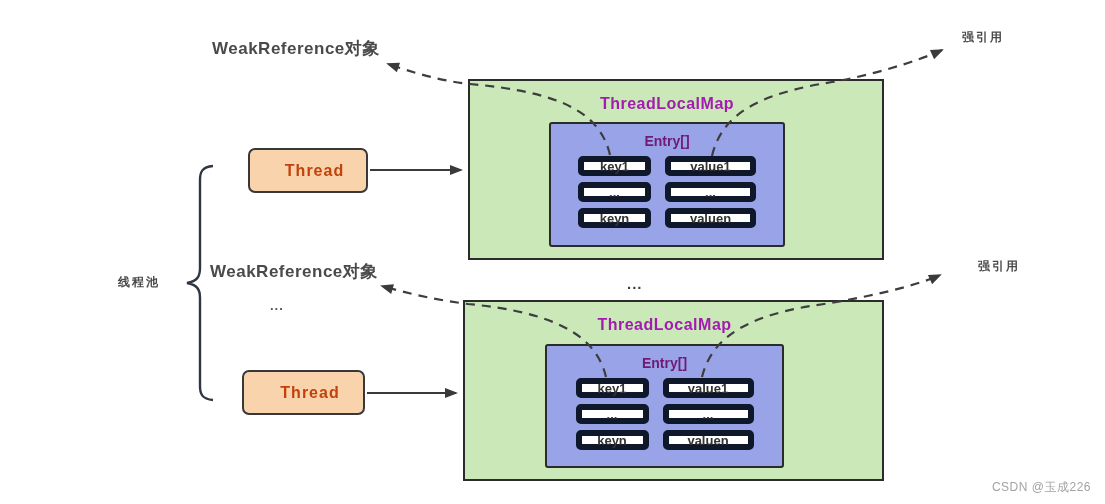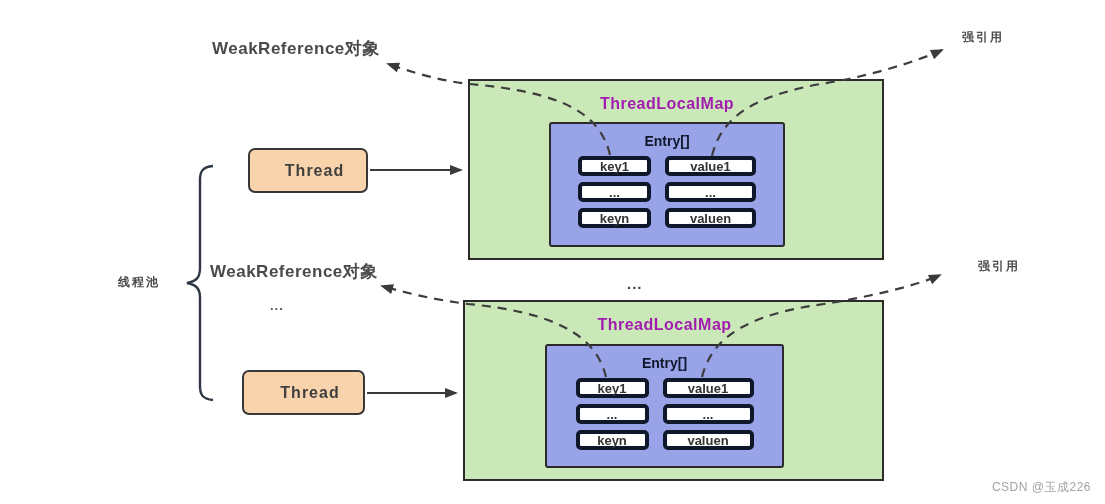--- a/index.html
+++ b/index.html
@@ -13,39 +13,39 @@
   }
   .lbl.small{font-size:12px;letter-spacing:2px;}
   .dots{
     position:absolute;font-weight:bold;color:#3f3f3f;font-size:15px;
     letter-spacing:1px;white-space:nowrap;
   }
   .thread-box{
     position:absolute;background:#f9d3ab;border:2px solid #383838;border-radius:7px;
     display:flex;align-items:center;justify-content:center;box-sizing:border-box;
   }
-  .thread-box span{font-weight:bold;font-size:16px;color:#404040;letter-spacing:1px;margin-left:13px;}
+  .thread-box span{font-weight:bold;font-size:16px;color:#c2410c;letter-spacing:1px;margin-left:13px;}
   .map-box{
     position:absolute;background:#cbe8b8;border:2px solid #2b2b2b;box-sizing:border-box;
   }
   .map-title{
     position:absolute;text-align:center;font-weight:bold;font-size:16px;
     color:#a21caf;letter-spacing:0.5px;white-space:nowrap;
   }
   .entry-box{
     position:absolute;background:#99a3e8;border:2px solid #2b2b2b;border-radius:3px;
     box-sizing:border-box;
   }
   .entry-title{
-    margin-top:9px;text-align:center;font-weight:bold;font-size:14px;color:#0f172a;
+    margin-top:9px;text-align:center;font-weight:bold;font-size:14px;color:#701a75;
   }
   .entry-grid{margin-top:7px;display:flex;flex-direction:column;gap:6px;align-items:center;}
   .entry-row{display:flex;gap:14px;}
   .cell{
-    background:#ffffff;border:4px solid #0f172a;border-radius:5px;height:20px;
+    background:#ffffff;border:6px solid #0f172a;border-radius:5px;height:20px;
     box-sizing:border-box;display:flex;align-items:center;justify-content:center;
     font-weight:bold;font-size:13px;color:#333333;
   }
   .cell.key{width:73px;}
   .cell.val{width:91px;}
   .overlay{position:absolute;left:0;top:0;pointer-events:none;}
   .watermark{
     position:absolute;right:12px;bottom:8px;color:#a3a3a3;font-size:12px;
     font-weight:normal;letter-spacing:0.5px;
   }

